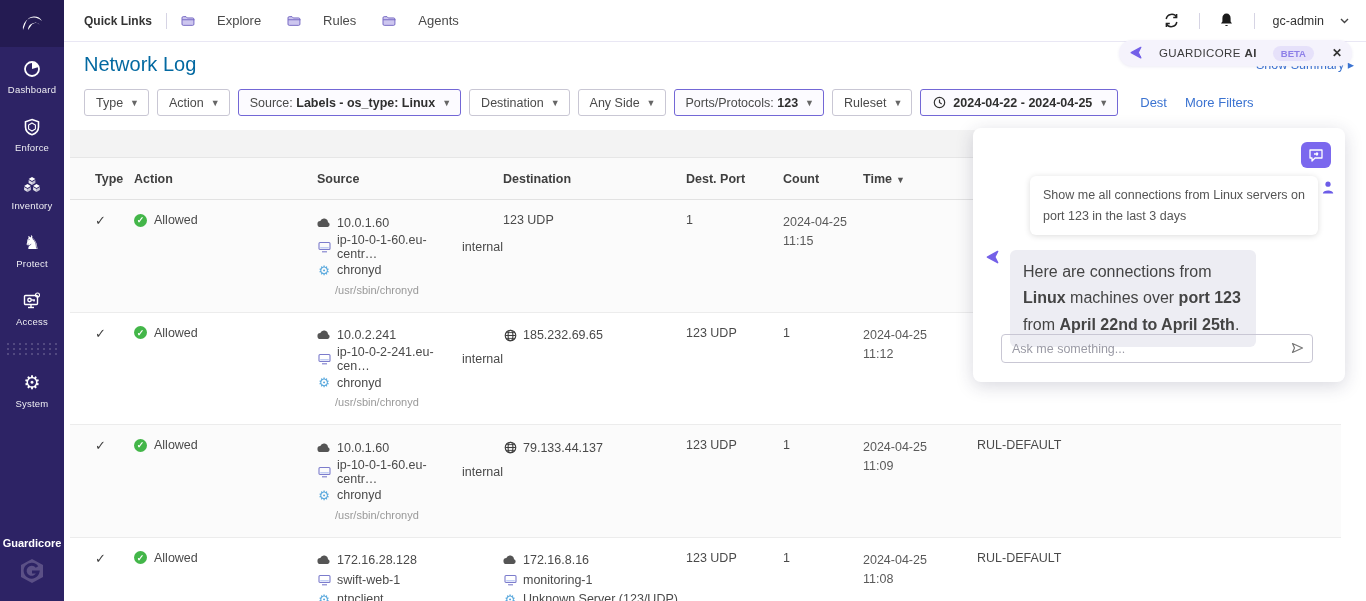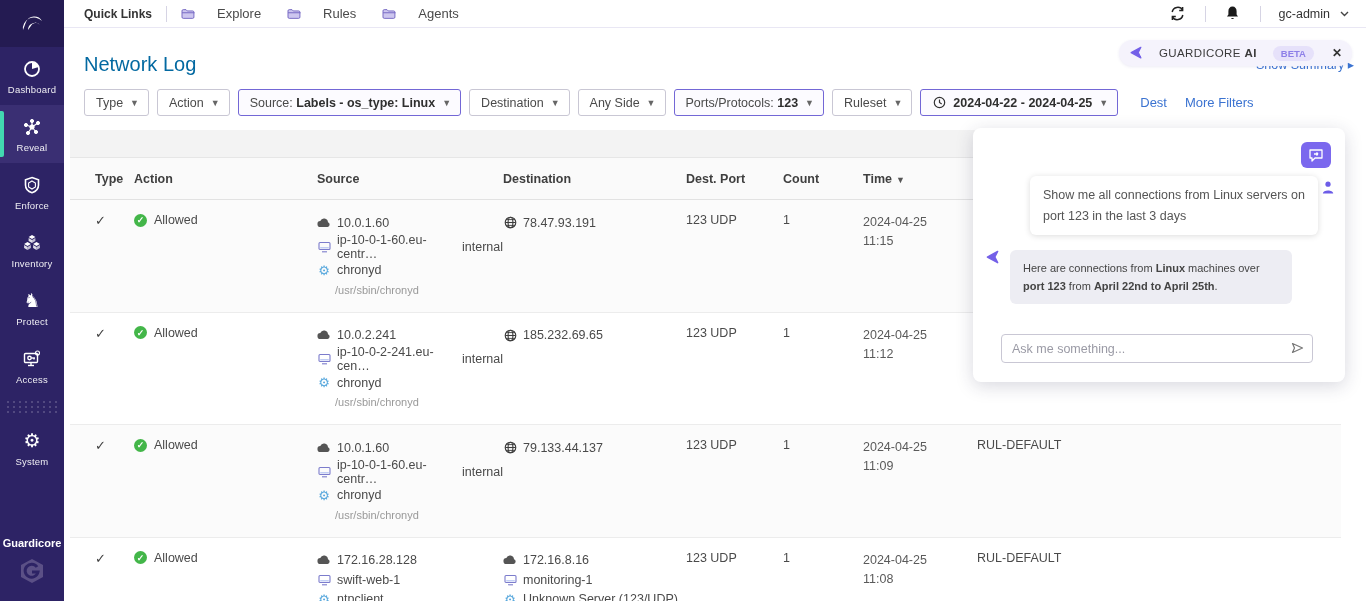--- a/index.html
+++ b/index.html
@@ -20,28 +20,28 @@
   .side-divider { height:12px; margin:6px 6px;
     background-image:radial-gradient(rgba(255,255,255,.35) 1px, transparent 1.2px);
     background-size:6px 5px; background-position:center; }
   .side-spacer { flex:1; }
   .side-brand { text-align:center; color:#fff; font-size:11px; font-weight:bold; margin-bottom:8px; }
   .side-glogo { display:flex; justify-content:center; margin-bottom:16px; }
   .sicon { width:22px; height:22px; display:flex; align-items:center; justify-content:center;
     font-size:18px; line-height:1; color:#fff; }
 
   
-  .topbar { position:absolute; left:64px; top:0; right:0; height:28px; background:#fff;
+  .topbar { position:absolute; left:64px; top:0; right:0; height:42px; background:#fff;
     border-bottom:1px solid #e9e7f4; display:flex; align-items:center; padding:0 14px 0 20px; z-index:15; }
   .tb-quick { font-size:12px; font-weight:bold; color:#333; }
   .tb-sep { width:1px; height:16px; background:#d6d4e4; margin:0 14px; }
   .tb-nav { display:flex; align-items:center; gap:22px; margin-right:26px; cursor:pointer; }
   .tb-nav .lbl { font-size:13px; color:#4a4a4a; }
   .tb-right { margin-left:auto; display:flex; align-items:center; }
-  .tb-user { font-size:12.5px; color:#333; margin:0 6px 0 4px; cursor:pointer; }
+  .tb-user { font-size:12.5px; color:#333; margin:0 12px 0 4px; cursor:pointer; }
   .iconbtn { display:flex; align-items:center; justify-content:center; width:26px; height:26px; cursor:pointer; }
 
   
   .main { position:absolute; left:64px; top:39px; right:0; bottom:0; background:#fff; }
   .page-title { position:absolute; left:20px; top:14px; font-size:20px; color:#0369a1; font-weight:400; }
   .show-summary { position:absolute; right:12px; top:18px; font-size:12.5px; color:#3b73d1; cursor:pointer; }
 
   
   .filters { position:absolute; left:20px; top:50px; display:flex; align-items:center; gap:8px; }
   .chip { display:flex; align-items:center; gap:7px; height:27px; padding:0 9px 0 11px;
@@ -83,22 +83,22 @@
   .tico.gear { font-size:13px; color:#5aa9dd; }
 
   
   .chat { position:absolute; left:973px; top:128px; width:372px; height:254px; background:#fff;
     border-radius:8px; box-shadow:0 4px 18px rgba(40,40,80,.18); z-index:40; }
   .chat-newbtn { position:absolute; right:14px; top:14px; width:30px; height:26px; background:#7b68ee;
     border-radius:6px; display:flex; align-items:center; justify-content:center; cursor:pointer; }
   .msg-user { position:absolute; left:57px; top:48px; width:288px; background:#fff; border-radius:6px;
     box-shadow:0 1px 6px rgba(0,0,0,.14); padding:9px 13px; font-size:12.5px; color:#555; line-height:1.65; }
   .user-ava { position:absolute; right:10px; top:52px; }
-  .msg-ai { position:absolute; left:37px; top:122px; width:282px; background:#ededf3; border-radius:6px;
-    padding:9px 13px; font-size:11px; color:#444; line-height:1.65; }
+  .msg-ai { position:absolute; left:37px; top:122px; width:246px; background:#ededf3; border-radius:6px;
+    padding:9px 13px; font-size:16px; color:#444; line-height:1.65; }
   .ai-ava { position:absolute; left:12px; top:122px; }
   .chat-inputwrap { position:absolute; left:28px; top:206px; width:312px; height:29px; border:1px solid #c9c7d4;
     border-radius:4px; display:flex; align-items:center; padding:0 8px 0 10px; }
   .chat-input { flex:1; border:none; outline:none; font-size:12.5px; color:#444;
     font-family:"Liberation Sans", sans-serif; background:transparent; }
   .chat-input::placeholder { color:#9a9aa5; }
   .send { color:#777; font-size:14px; cursor:pointer; }
 </style>
 </head>
 <body>
@@ -114,38 +114,20 @@
     </div>
     <div id="sidebar-items">
         <div class="side-item">
           <span class="sicon">
             <svg width="20" height="20" viewBox="0 0 20 20">
               <circle cx="10" cy="10" r="7" fill="none" stroke="#fff" stroke-width="1.8"></circle>
               <path d="M10 10 V3 A7 7 0 0 1 16.6 8 Z" fill="#fff"></path>
             </svg>
           </span>
           <span class="lbl">Dashboard</span>
-        </div>
-        <div class="side-item active">
-          <span class="sicon">
-            <svg width="20" height="20" viewBox="0 0 20 20" stroke="#fff" fill="#fff">
-              <line x1="10" y1="10" x2="10" y2="4" stroke-width="1.2"></line>
-              <line x1="10" y1="10" x2="4" y2="8" stroke-width="1.2"></line>
-              <line x1="10" y1="10" x2="6" y2="16" stroke-width="1.2"></line>
-              <line x1="10" y1="10" x2="14" y2="15" stroke-width="1.2"></line>
-              <line x1="10" y1="10" x2="16" y2="6" stroke-width="1.2"></line>
-              <circle cx="10" cy="10" r="2.2"></circle>
-              <circle cx="10" cy="4" r="1.6"></circle>
-              <circle cx="4" cy="8" r="1.6"></circle>
-              <circle cx="6" cy="16" r="1.6"></circle>
-              <circle cx="14" cy="15" r="1.6"></circle>
-              <circle cx="16" cy="6" r="1.6"></circle>
-            </svg>
-          </span>
-          <span class="lbl">Reveal</span>
         </div>
         <div class="side-item">
           <span class="sicon">
             <svg width="20" height="20" viewBox="0 0 20 20">
               <path d="M10 2.5 L16.5 4.8 V10 c0 4-2.8 6.6-6.5 7.7 C6.3 16.6 3.5 14 3.5 10 V4.8 Z" fill="none" stroke="#fff" stroke-width="1.6"></path>
               <path d="M10 6 l3.4 2 v4 l-3.4 2 -3.4-2 v-4 Z" fill="none" stroke="#fff" stroke-width="1.1"></path>
             </svg>
           </span>
           <span class="lbl">Enforce</span>
         </div>
@@ -351,33 +333,20 @@
                 <span>ip-10-0-1-60.eu-centr…</span>
                 <span class="suffix">internal</span>
               </div>
               <div class="cell-line">
                 <span class="tico ">
                   <span class="tico gear">⚙</span>
                 </span>
                 <span>chronyd</span>
               </div>
               <div class="cell-line muted">/usr/sbin/chronyd</div>
-            </div>
-            <div>
-              <div class="cell-line">
-                <span class="tico ">
-                  <svg width="13" height="13" viewBox="0 0 13 13" fill="none" stroke="#3c3c3c" stroke-width="1.1">
-                    <circle cx="6.5" cy="6.5" r="5.3"></circle>
-                    <ellipse cx="6.5" cy="6.5" rx="2.4" ry="5.3"></ellipse>
-                    <line x1="1.3" y1="6.5" x2="11.7" y2="6.5"></line>
-                    <path d="M2 3.6 h9 M2 9.4 h9" stroke-width=".9"></path>
-                  </svg>
-                </span>
-                <span>78.47.93.191</span>
-              </div>
             </div>
             <div>123 UDP</div>
             <div>1</div>
             <div class="timecell">
               <div>2024-04-25</div>
               <div>11:15</div>
             </div>
             <div></div>
           </div>
           <div class="trow">

